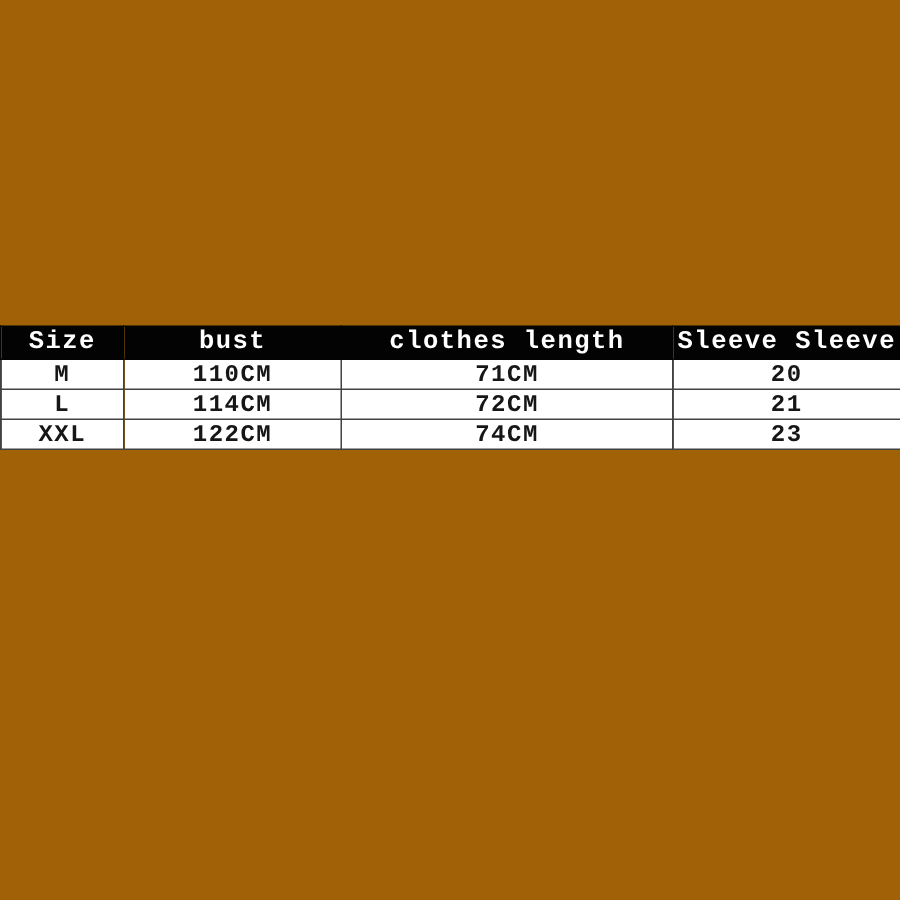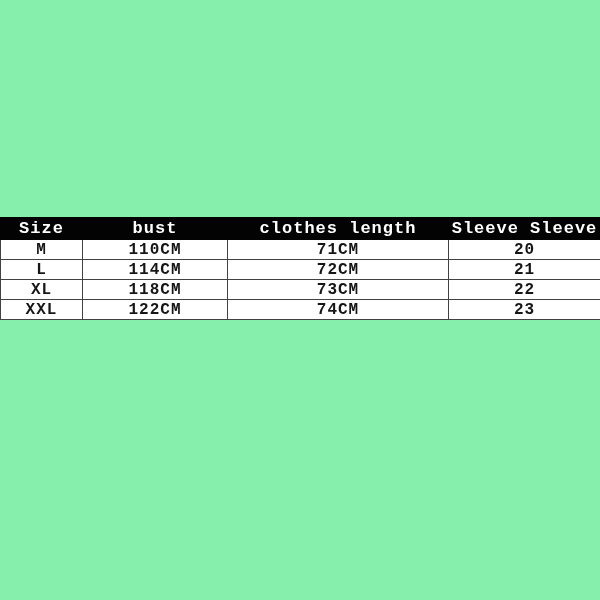--- a/index.html
+++ b/index.html
@@ -4,21 +4,21 @@
 <style>
   html, body {
     margin: 0;
     padding: 0;
     background: #ffffff;
   }
   .canvas {
     position: relative;
     width: 600px;
     height: 600px;
-    background: #86efac;
+    background: #a16207;
     overflow: hidden;
     font-family: "Liberation Mono", "DejaVu Sans Mono", monospace;
   }
   table.size-table {
     position: absolute;
     top: 217px;
     left: 0;
     width: 600px;
     border-collapse: collapse;
     table-layout: fixed;
@@ -76,26 +76,20 @@
           <td>71CM</td>
           <td>20</td>
         </tr>
         <tr>
           <td>L</td>
           <td>114CM</td>
           <td>72CM</td>
           <td>21</td>
         </tr>
         <tr>
-          <td>XL</td>
-          <td>118CM</td>
-          <td>73CM</td>
-          <td>22</td>
-        </tr>
-        <tr>
           <td>XXL</td>
           <td>122CM</td>
           <td>74CM</td>
           <td>23</td>
         </tr>
       </tbody>
   </table>
 </div>
 
 </body></html>

